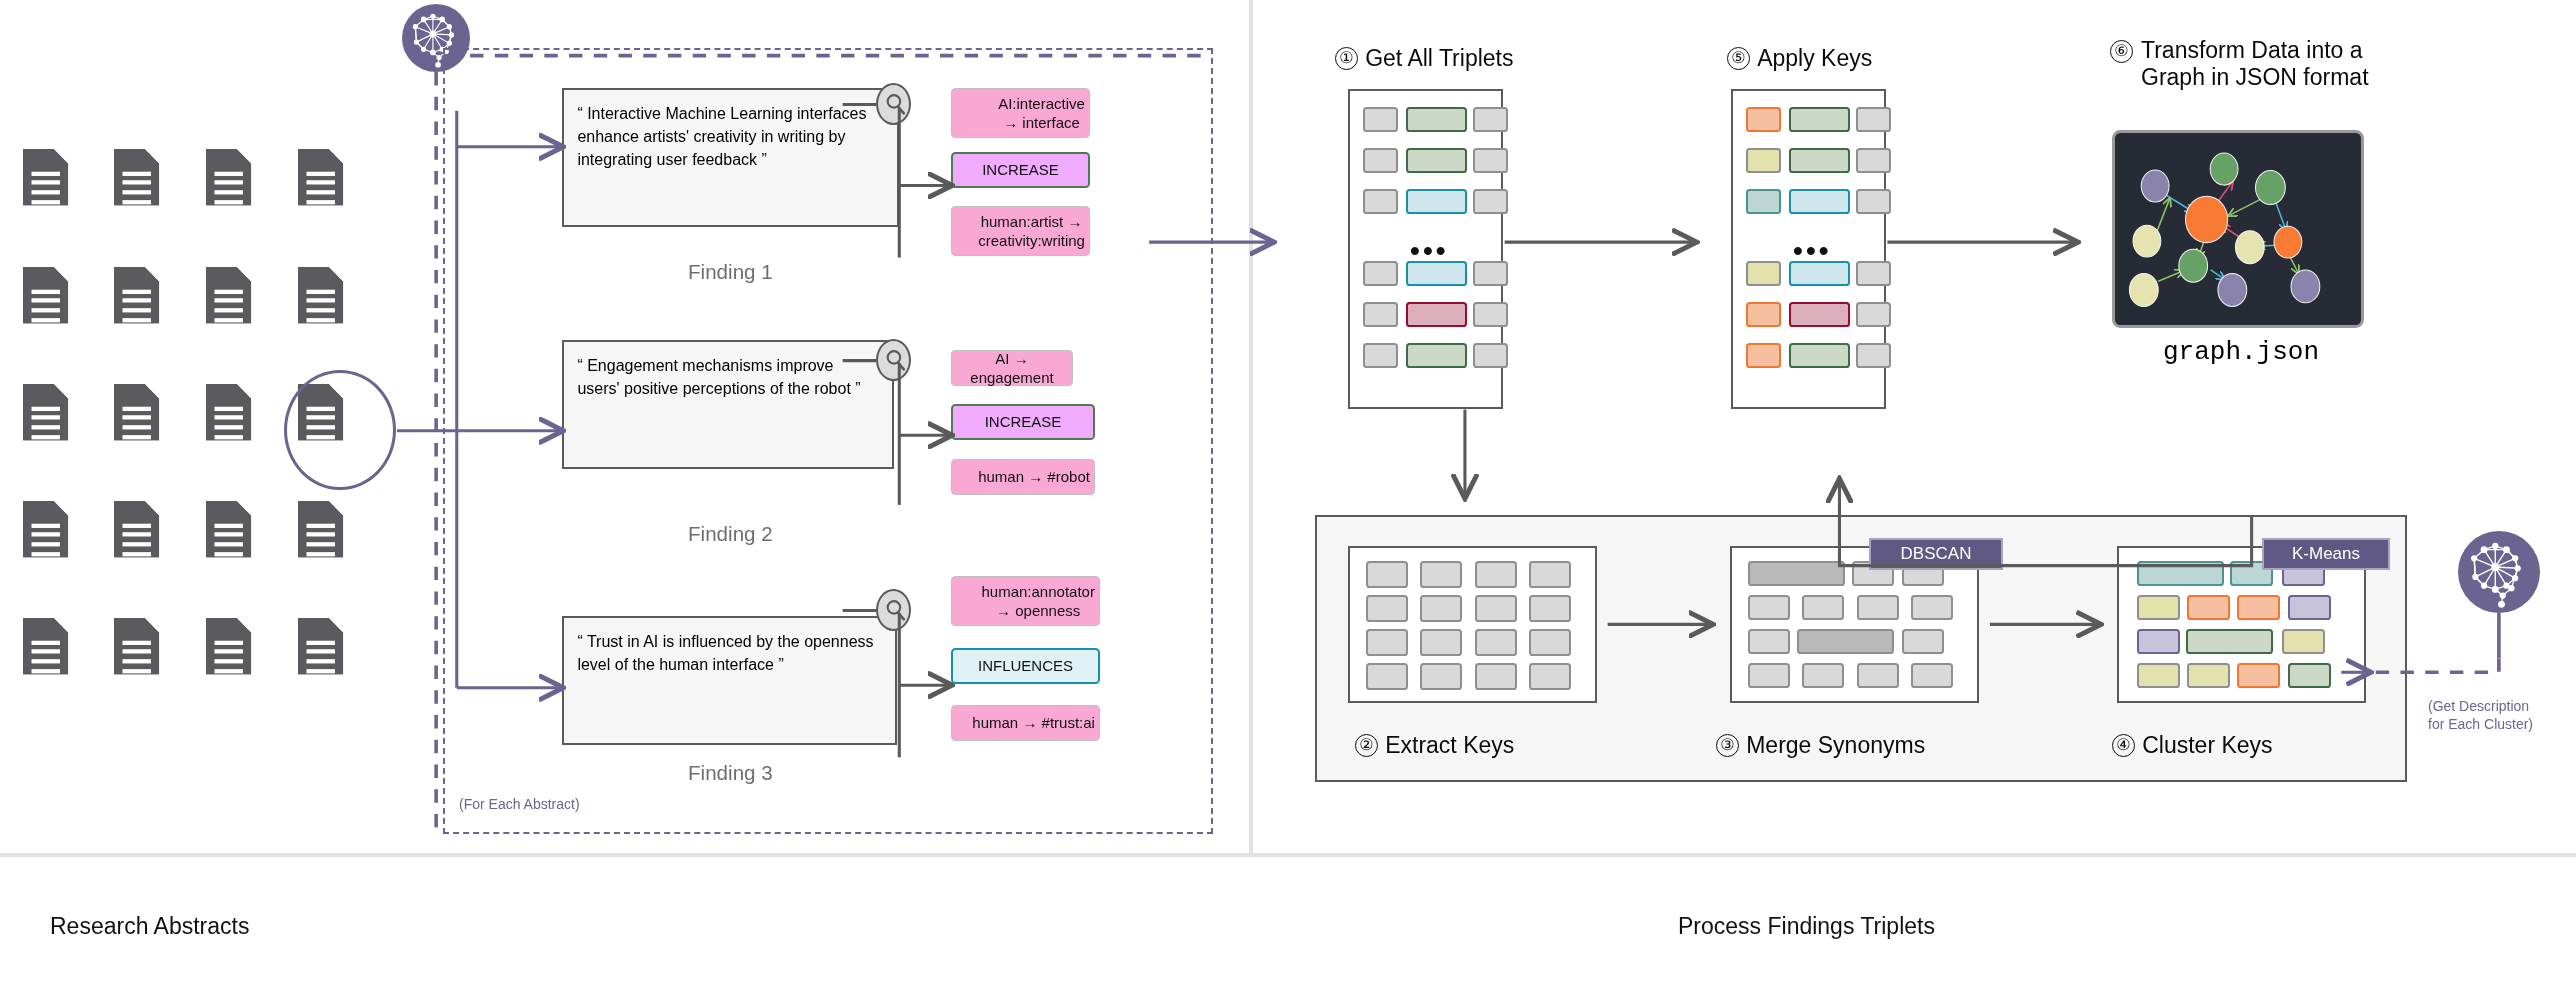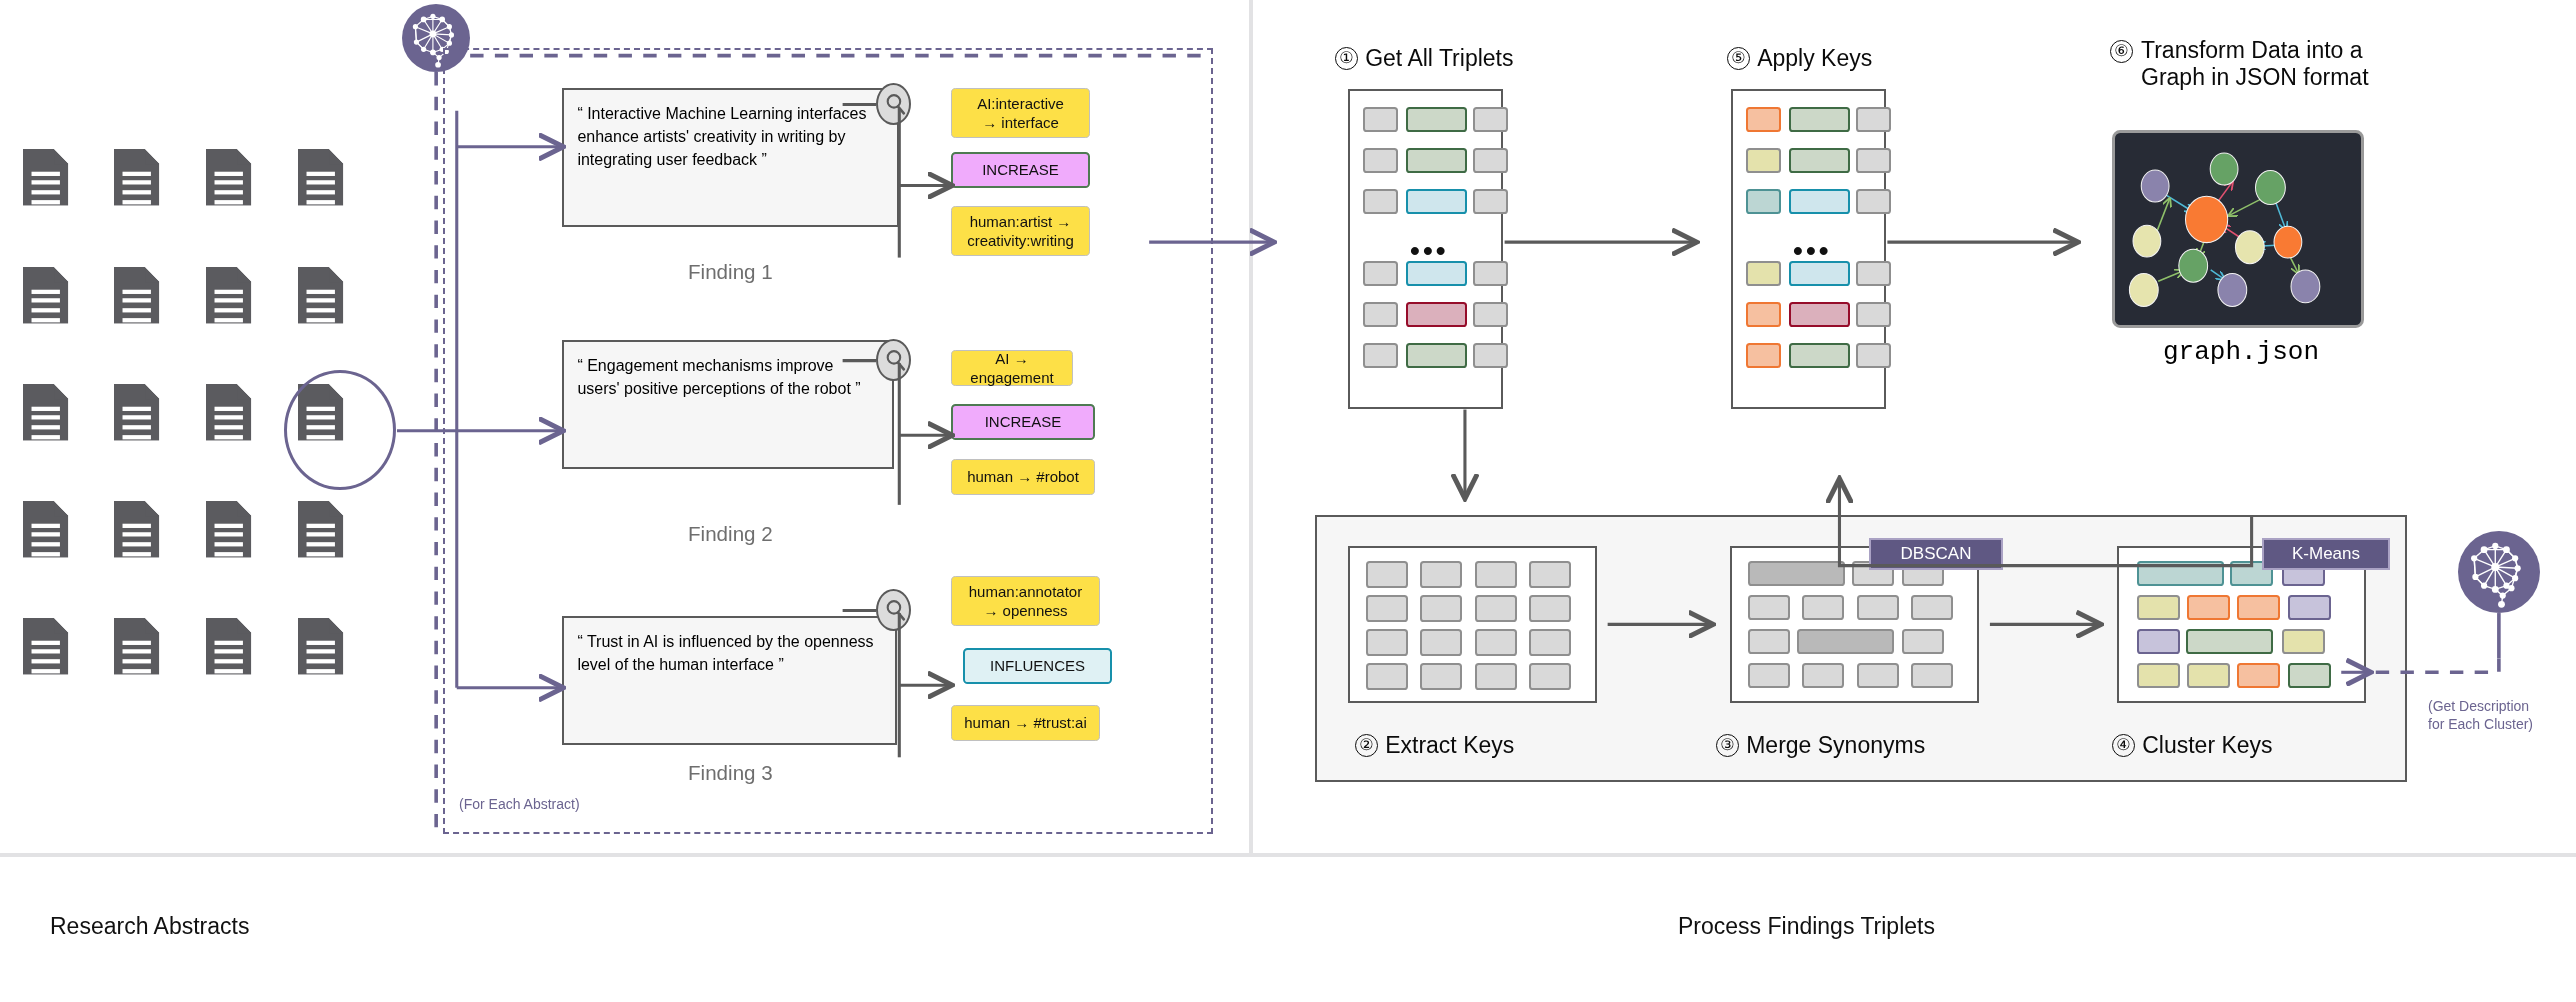--- a/index.html
+++ b/index.html
@@ -33,23 +33,23 @@
       padding:13.4px 14.4px 10.3px 13.4px;font-size:16px;line-height:1.42;color:#000;}
   .finding-label{position:absolute;font-size:20.6px;color:#6e6e6e;white-space:nowrap;}
 
   
   .mag{position:absolute;width:35px;height:42px;border-radius:50%;background:#dcdcdc;border:2.6px solid #5a5a5a;box-sizing:border-box;}
   .mag svg{position:absolute;left:6.2px;top:7.2px;}
 
   
   .chip{position:absolute;box-sizing:border-box;border-radius:4.6px;display:flex;align-items:center;
       justify-content:center;text-align:center;font-size:15px;line-height:1.3;color:#111;padding:2.1px 4.1px;}
-  .chip.gray{background:#fde047;border:1.5px solid #c0c0c0;}
+  .chip.gray{background:#f9a8d4;border:1.5px solid #c0c0c0;justify-content:flex-end;}
   .chip.green{background:#f0abfc;border:2.1px solid #4e7a52;}
-  .chip.cyan{background:#dff1f4;border:2.1px solid #1790ab;margin-left:12px;}
+  .chip.cyan{background:#dff1f4;border:2.1px solid #1790ab;}
 
   
   .dashed-group{position:absolute;border:2.6px dashed #6b6490;box-sizing:border-box;}
   .for-each{position:absolute;font-size:14px;color:#6b6490;white-space:nowrap;}
 
   
   .step-title{position:absolute;font-size:23px;color:#0b0b0b;white-space:nowrap;display:flex;align-items:center;gap:7.2px;}
   .step-num{display:inline-flex;align-items:center;justify-content:center;width:23px;height:23px;
       border:1.8px solid #0b0b0b;border-radius:50%;font-size:16px;line-height:1;padding-bottom:1px;box-sizing:border-box;}
   .step-title.multiline{display:block;line-height:1.18;}

